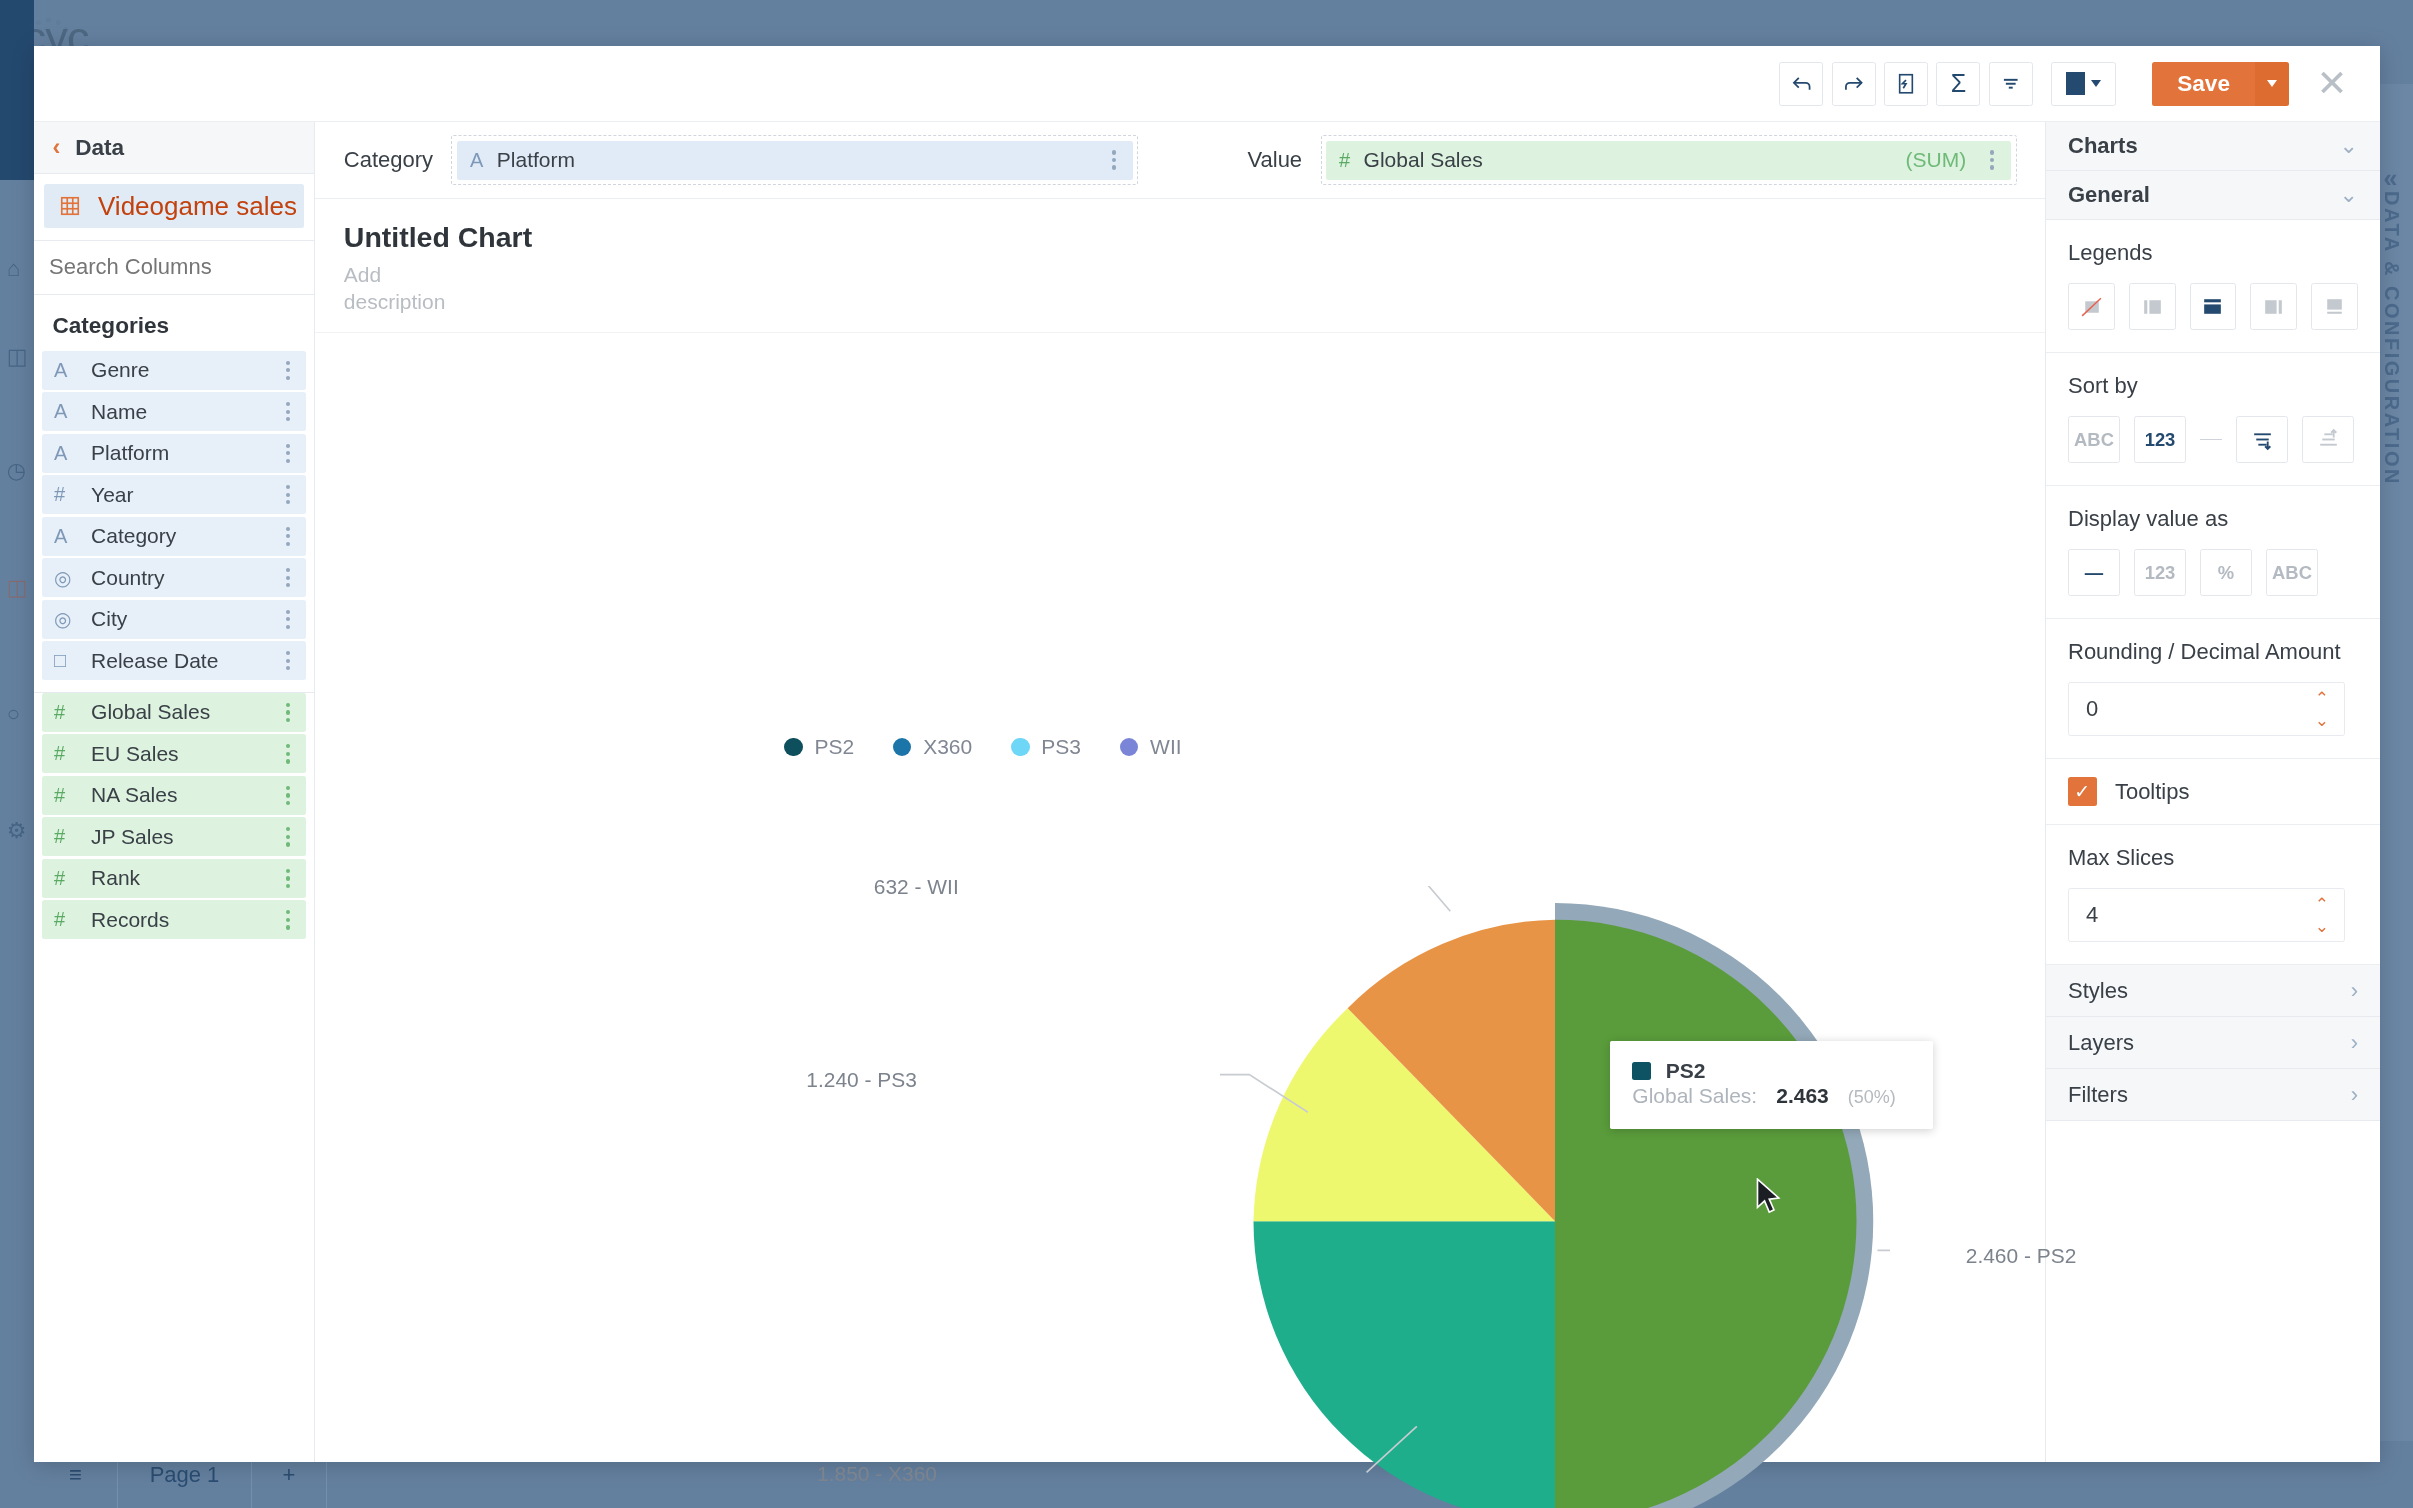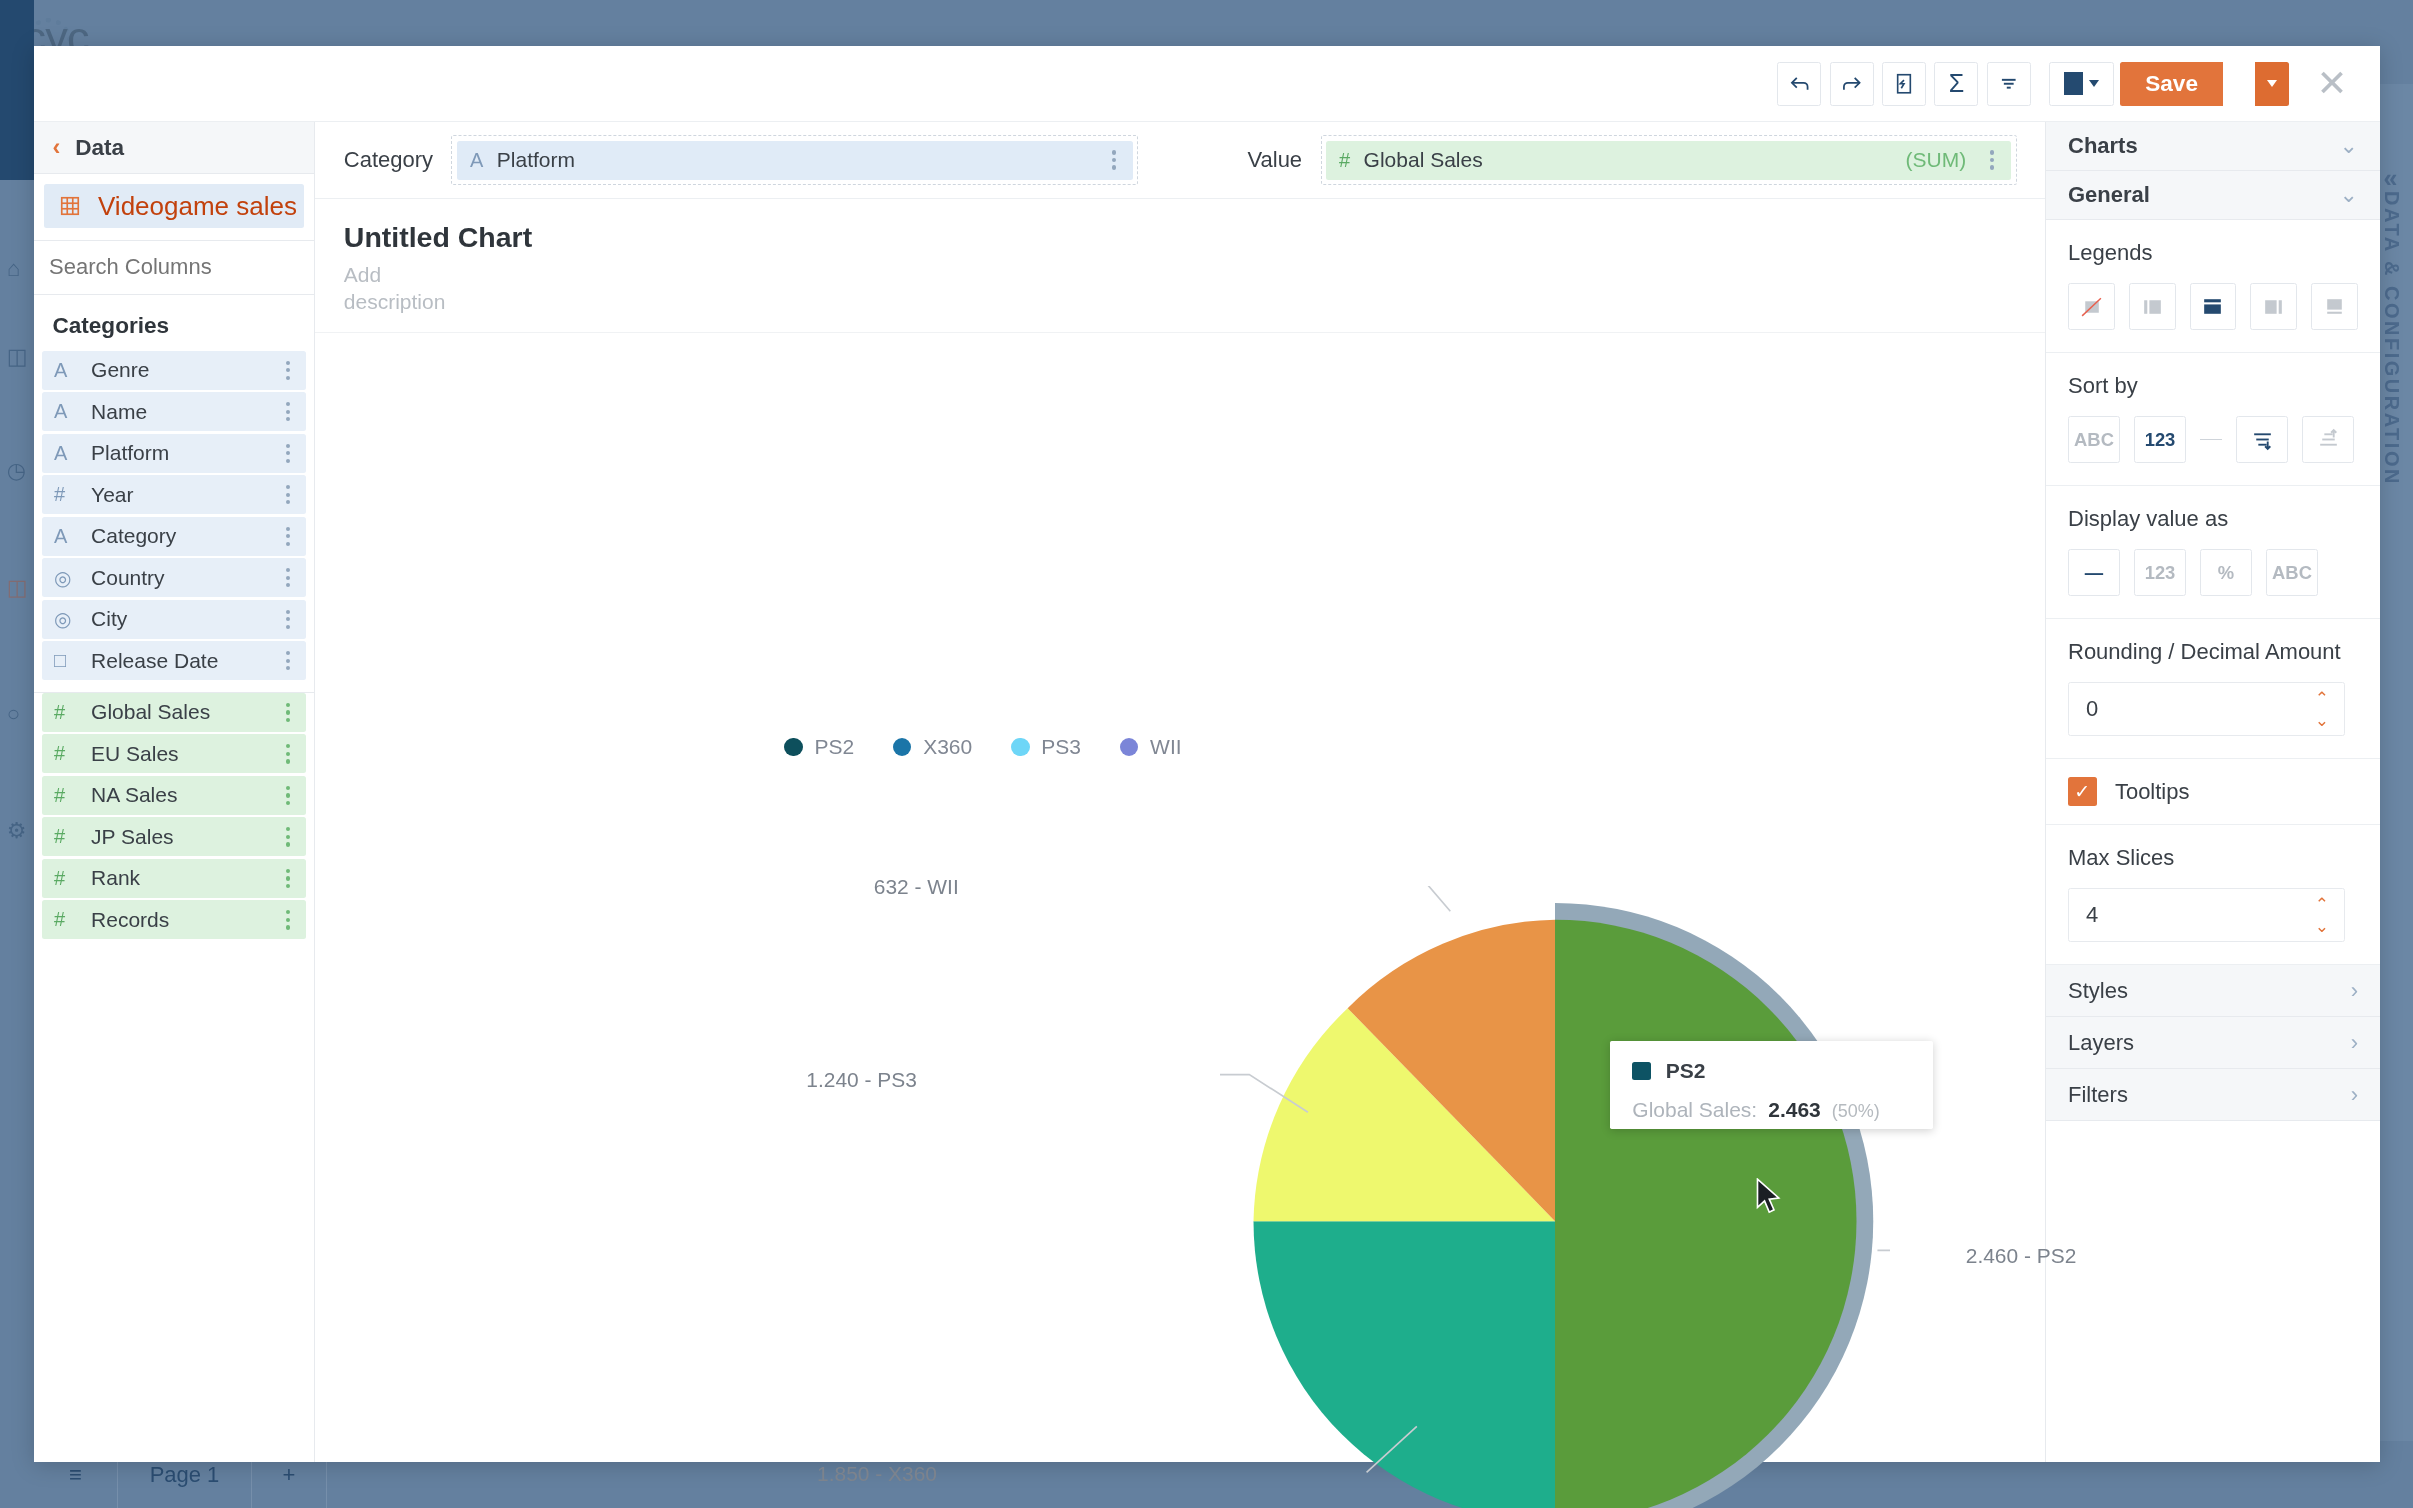--- a/index.html
+++ b/index.html
@@ -69,21 +69,21 @@
     color: #2a4d72;
   }
   .tb-btn svg { display: block; }
   .tb-color-btn {
     width: 65px; height: 44px; margin-left: 18.4px;
     border: 0.8px solid #e3e7ec; border-radius: 2.5px; background: #fff;
     display: flex; align-items: center; justify-content: center; gap: 6.7px;
   }
   .tb-swatch { width: 18.4px; height: 23.5px; background: #244a70; }
   .caret-dn { width: 0; height: 0; border-left: 5.9px solid transparent; border-right: 5.9px solid transparent; border-top: 7.5px solid #244a70; }
-  #save-group { display: flex; margin-left: 6px; gap: 32px; }
+  #save-group { display: flex; margin-left: 36px; }
   #save-button {
     background: #e2743b; color: #fff; font-size: 22.6px; font-weight: bold;
     border: none; height: 44px; padding: 0 25px; border-radius: 2.5px 0 0 2.5px;
   }
   #save-dropdown {
     background: #dd6c31; border: none; width: 34px; height: 44px; border-radius: 0 2.5px 2.5px 0;
     display: flex; align-items: center; justify-content: center;
   }
   #save-dropdown .caret-dn { border-top-color: #fff; }
   #close-button {
@@ -177,21 +177,21 @@
   .slice-label { font-size: 25px; fill: #7c838d; font-family: "Liberation Sans", sans-serif; }
 
   #tooltip {
     position: absolute; left: 1295px; top: 708px; width: 323px; height: 88px;
     background: #fff; box-shadow: 0 1.7px 10px rgba(0,0,0,.18); border-radius: 1.7px;
     padding: 18.4px 22px;
   }
   #tt-row1 { display: flex; align-items: center; gap: 15px; }
   #tt-swatch { width: 18.4px; height: 18.4px; background: #0d5364; border-radius: 2.5px; }
   #tt-name { font-size: 21px; color: #3a4047; font-weight: bold; }
-  #tt-row2 { margin-top: 15px; display: flex; align-items: baseline; gap: 11px; }
+  #tt-row2 { margin-top: 1px; display: flex; align-items: baseline; gap: 19px; }
   #tt-metric { font-size: 21px; color: #aeb4bb; }
   #tt-value { font-size: 21px; color: #2f353b; font-weight: bold; }
   #tt-pct { font-size: 18px; color: #b5babf; }
 
   #cursor { position: absolute; left: 1440px; top: 845px; }
 
   
   #right-panel { width: 335px; border-left: 0.8px solid #e7eaee; background: #fff; height: 100%; }
   .acc-head {
     height: 49px; background: #f5f7f9; border-bottom: 0.8px solid #e7eaee;

